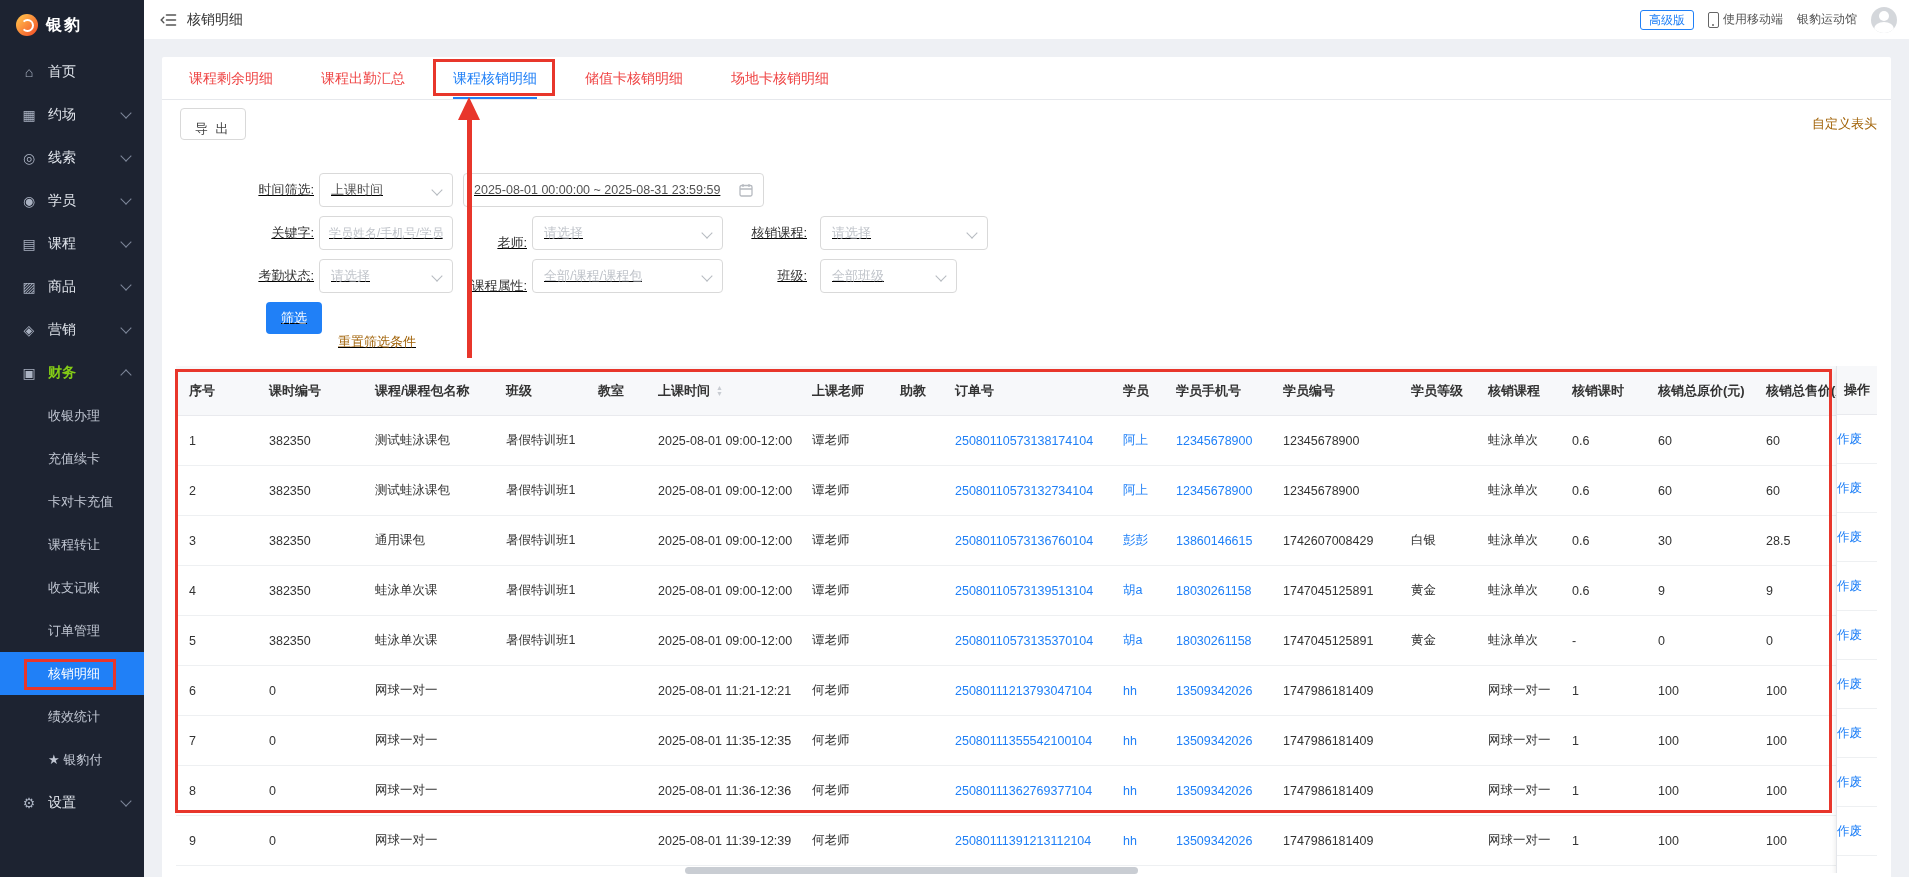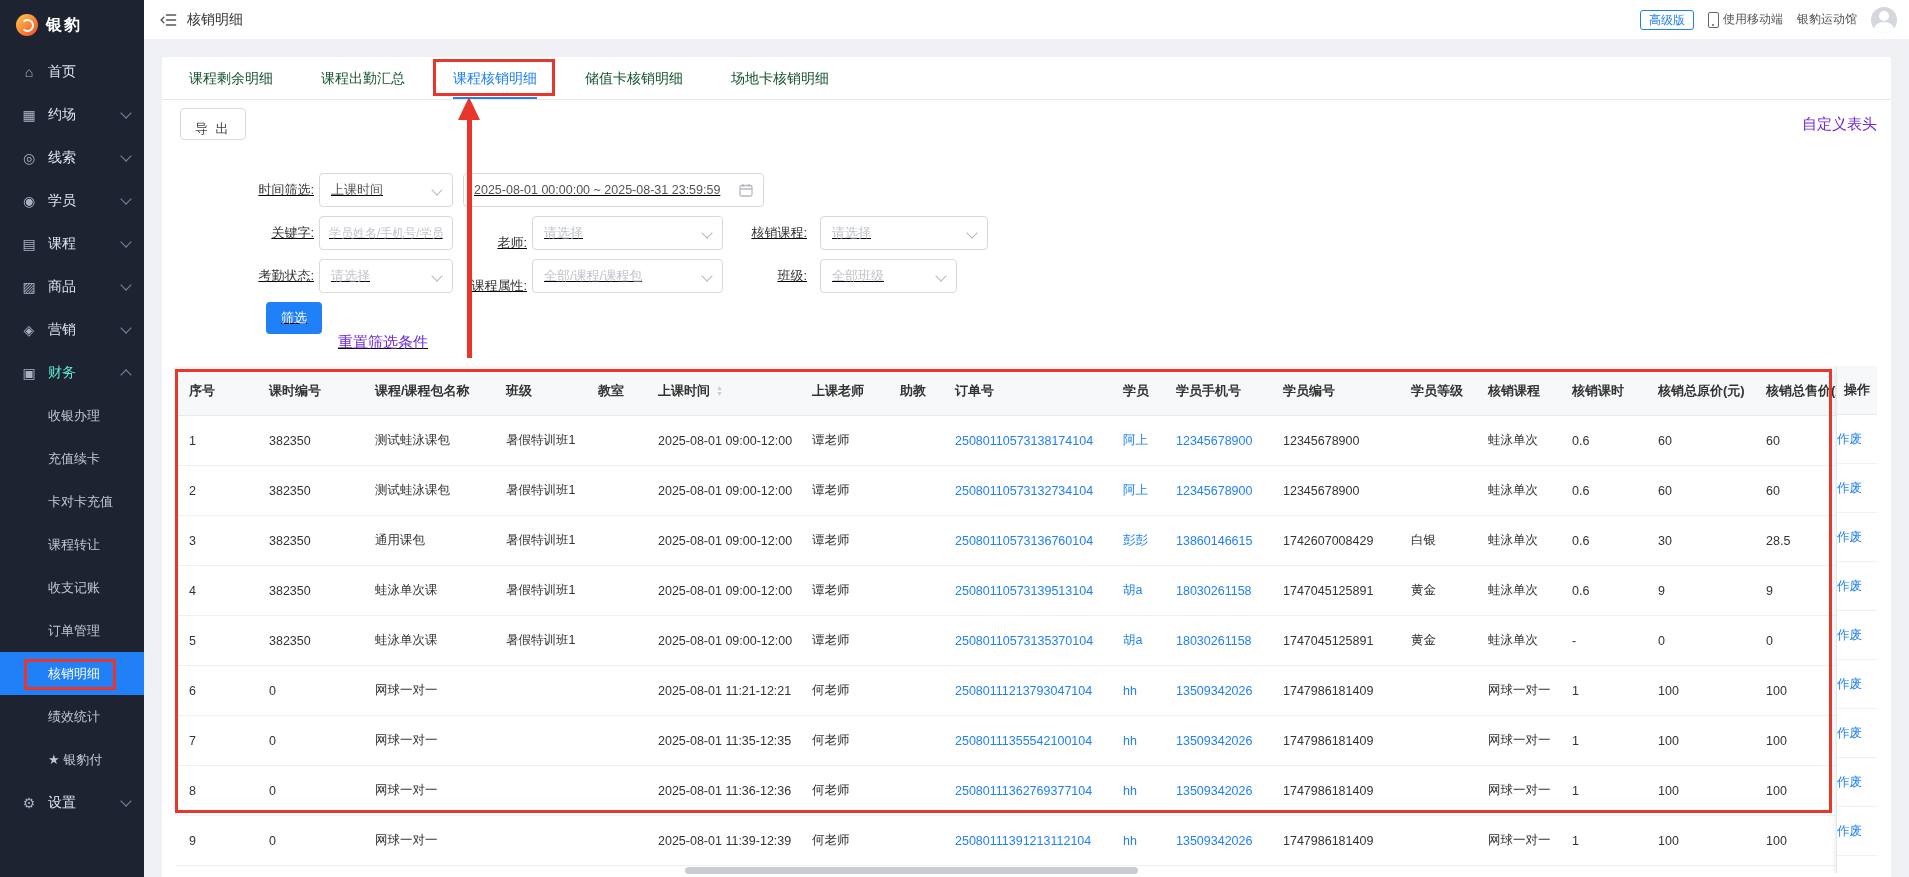--- a/index.html
+++ b/index.html
@@ -7,21 +7,21 @@
   #screen{position:relative;width:1909px;height:877px;overflow:hidden;background:#eef0f4;}
 
   
   .sidebar{position:absolute;left:0;top:0;bottom:0;width:144px;background:#1d2331;z-index:5;}
   .logo{height:50px;display:flex;align-items:center;padding-left:16px;gap:8px;}
   .logo-ico{width:22px;height:22px;border-radius:50%;background:linear-gradient(135deg,#ffb347 20%,#f5622e 80%);display:inline-block;position:relative;}
   .logo-ico::after{content:"";position:absolute;left:5px;top:5px;width:9px;height:9px;border-radius:50%;border:2.5px solid #fff;border-left-color:transparent;}
   .logo-text{color:#fff;font-size:16px;font-weight:bold;letter-spacing:2px;}
   .sb-item{height:43px;display:flex;align-items:center;padding:0 14px 0 20px;color:#dfe3ea;font-size:14px;cursor:pointer;}
   .sb-ico{width:18px;margin-right:10px;font-size:14px;color:#aab2c2;text-align:center;}
-  .sb-item.open .sb-label{color:#5eead4;}
+  .sb-item.open .sb-label{color:#84cc16;font-weight:bold;}
   .chev{width:7px;height:7px;border-right:1.5px solid #7e879a;border-bottom:1.5px solid #7e879a;transform:rotate(45deg);margin-left:auto;margin-top:-4px;}
   .chev.up{transform:rotate(-135deg);margin-top:4px;}
   .sb-child{height:43px;line-height:43px;padding-left:48px;color:#c0c6d2;font-size:13px;cursor:pointer;}
   .sb-child.active{background:#2080f7;color:#fff;}
 
   
   .topbar{position:absolute;left:144px;top:0;right:0;height:39px;background:#fff;display:flex;align-items:center;padding:0 12px 0 16px;box-sizing:border-box;z-index:4;}
   .tb-title{font-size:14px;color:#333;margin-left:10px;}
   .tb-right{margin-left:auto;display:flex;align-items:center;gap:14px;}
   .badge{border:1px solid #2080f7;color:#2080f7;font-size:12px;padding:2px 8px;border-radius:3px;line-height:14px;}
@@ -29,26 +29,26 @@
   .phone-ico{width:9px;height:14px;border:1.3px solid #666;border-radius:2px;display:inline-block;position:relative;}
   .phone-ico::after{content:"";position:absolute;left:2.5px;bottom:1px;width:2px;height:2px;border-radius:50%;background:#666;}
   .avatar{width:26px;height:26px;border-radius:50%;background:#d4d7db;position:relative;overflow:hidden;cursor:pointer;}
   .avatar::before{content:"";position:absolute;left:8px;top:4px;width:10px;height:10px;border-radius:50%;background:#fff;}
   .avatar::after{content:"";position:absolute;left:3px;top:15px;width:20px;height:14px;border-radius:50%;background:#fff;}
 
   
   .content{position:absolute;left:144px;top:39px;right:0;bottom:0;background:#eef0f4;}
   .card{position:absolute;left:18px;top:18px;right:18px;bottom:0;background:#fff;border-radius:2px 2px 0 0;overflow:hidden;}
   .tabs{display:flex;gap:48px;padding-left:27px;height:42px;border-bottom:1px solid #e6e8ec;}
-  .tab{font-size:14px;color:#14532d;line-height:42px;position:relative;cursor:pointer;white-space:nowrap;}
+  .tab{font-size:14px;color:#ef4444;line-height:42px;position:relative;cursor:pointer;white-space:nowrap;}
   .tab.active{color:#2080f7;}
   .tab.active::after{content:"";position:absolute;left:0;right:0;bottom:0;height:2px;background:#2080f7;}
   .toolbar{display:flex;justify-content:space-between;align-items:center;margin-top:8px;padding:0 14px 0 18px;height:32px;}
   .btn-plain{height:32px;padding:11px 14px;border:1px solid #d9d9d9;border-radius:4px;background:#fff;font-size:13px;color:#444;cursor:pointer;letter-spacing:2px;}
-  .link{color:#6d28d9;font-size:15px;text-decoration:none;cursor:pointer;}
+  .link{color:#a16207;font-size:13px;text-decoration:none;cursor:pointer;}
 
   
   .filters{margin-top:33px;text-decoration:underline;}
   .f-row{display:flex;align-items:center;height:34px;margin:0 0 9px 14px;}
   .f-label{width:138px;text-align:right;font-size:13px;color:#333;margin-right:5px;white-space:nowrap;box-sizing:border-box;}
   .f-label.w2{width:74px;margin-top:20px;}
   .f-label.w3{width:92px;padding-right:8px;}
   .select{position:relative;height:34px;border:1px solid #d9d9d9;border-radius:4px;background:#fff;display:flex;align-items:center;padding:0 24px 0 11px;font-size:13px;box-sizing:border-box;cursor:pointer;}
   .select::after{content:"";position:absolute;right:11px;top:12px;width:7px;height:7px;border-right:1.5px solid #b6bac0;border-bottom:1.5px solid #b6bac0;transform:rotate(45deg);}
   .select .val{color:#bfc3c9;white-space:nowrap;overflow:hidden;}

